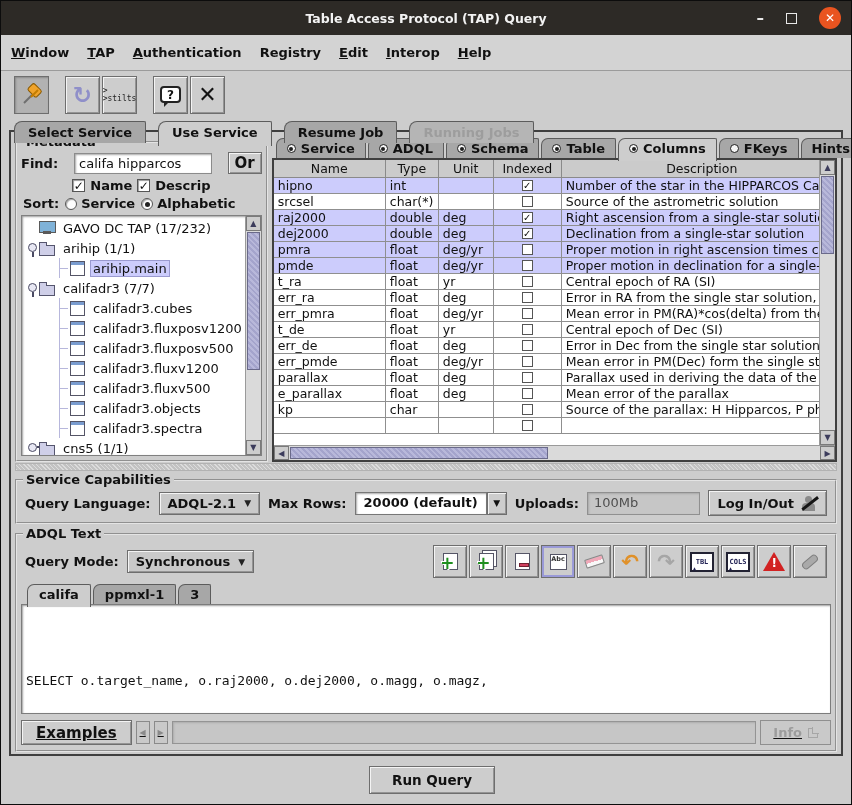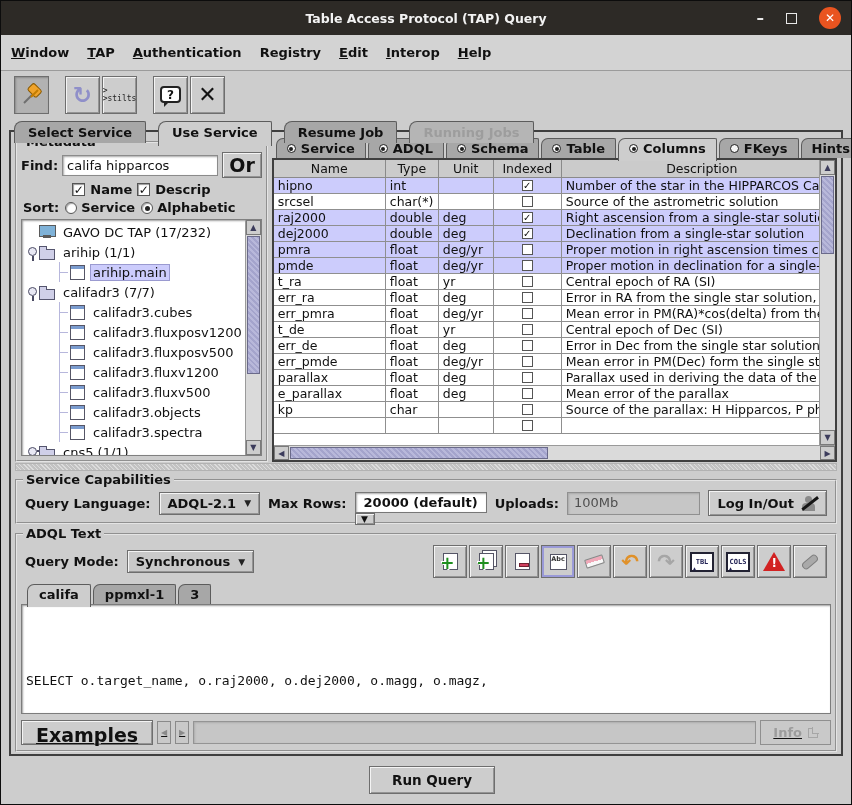--- a/index.html
+++ b/index.html
@@ -38,26 +38,26 @@
   .tab.disabled{color:#9d9d9d;background:#b5b5b5;}
   
   .tab-content{position:absolute;left:8px;right:8px;top:129px;bottom:48px;border:2px solid #3f3f3f;background:#cdcdcd;
     display:flex;flex-direction:column;padding:2px 4px;}
   .main-split{height:328px;display:flex;}
   
   fieldset{border:2px groove #e4e4e4;margin:0;padding:2px 4px 4px 4px;}
   legend{font-weight:bold;padding:0 3px;margin-left:2px;font-size:13px;}
   
   .metadata-fs{width:232px;margin-right:4px;display:flex;flex-direction:column;}
-  .find-row{display:flex;align-items:center;gap:4px;margin:1px 0 3px 0;}
+  .find-row{display:flex;align-items:center;gap:16px;margin:1px 0 3px 0;}
   .lbl{font-weight:bold;white-space:nowrap;}
   .text-field{background:#fff;border:1px solid #8b8b8b;box-shadow:inset 1px 1px 2px #a8a8a8;padding:2px 4px;font-size:13px;height:21px;}
   .find-input{flex:1;min-width:0;}
   .small-btn{border:1px solid #6e6e6e;background:#cdcdcd;box-shadow:inset 1px 1px 0 #f4f4f4, inset -1px -1px 0 #949494;
-    font-weight:bold;padding:1px 6px;font-size:19px;}
+    font-weight:bold;padding:1px 6px;font-size:15px;}
   .check-row{display:flex;align-items:center;gap:5px;justify-content:center;margin:1px 0 3px 0;}
   .checkbox{width:13px;height:13px;background:#fff;border:1px solid #555;box-shadow:inset 1px 1px 1px #999;
     display:inline-flex;align-items:center;justify-content:center;font-size:12px;font-weight:bold;color:#111;}
   .checkbox .mark{visibility:hidden;line-height:10px;}
   .checkbox.checked .mark{visibility:visible;}
   .sort-row{display:flex;align-items:center;gap:6px;margin:0 0 4px 2px;}
   .radio{width:12px;height:12px;border:1px solid #555;border-radius:50%;background:#fdfdfd;box-shadow:inset 1px 1px 1px #aaa;position:relative;display:inline-block;}
   .radio.on:after{content:"";position:absolute;left:3px;top:3px;width:5px;height:5px;border-radius:50%;background:#222;}
   
   .tree-box{flex:1;border:1px solid #808080;box-shadow:inset 1px 1px 2px #9f9f9f;background:#fff;display:flex;overflow:hidden;}
@@ -114,21 +114,21 @@
   .tbl-check .mark{visibility:hidden;}
   .tbl-check.checked .mark{visibility:visible;}
   
   .splitter{height:8px;margin:1px 0;background:repeating-linear-gradient(45deg,#dcdcdc 0 1px,#c2c2c2 1px 3px);border:1px solid #b2b2b2;}
   
   .svc-fs{height:52px;margin-bottom:2px;}
   .svc-row{display:flex;align-items:center;gap:8px;padding:1px 4px;}
   .combo{display:inline-flex;align-items:center;gap:8px;background:#c9c9c9;border:1px solid #6e6e6e;
     box-shadow:inset 1px 1px 0 #f4f4f4, inset -1px -1px 0 #949494;padding:2px 8px;font-weight:bold;height:23px;}
   .combo .arr{font-size:9px;color:#222;}
-  .combo-edit{display:inline-flex;height:23px;flex-direction:column;}
+  .combo-edit{display:inline-flex;height:23px;}
   .combo-edit .ctext{background:#fff;border:1px solid #777;box-shadow:inset 1px 1px 2px #aaa;padding:2px 8px;font-weight:bold;}
   .combo-edit .cbtn{width:20px;border:1px solid #6e6e6e;background:#cdcdcd;box-shadow:inset 1px 1px 0 #f4f4f4, inset -1px -1px 0 #949494;display:flex;align-items:center;justify-content:center;font-size:9px;}
   .uploads-field{flex:1;background:#c6c6c6;border:1px solid #909090;box-shadow:inset 1px 1px 2px #a9a9a9;color:#4f4f4f;padding:2px 6px;height:23px;}
   .login-btn{display:inline-flex;align-items:center;gap:7px;border:1px solid #6e6e6e;background:#cdcdcd;
     box-shadow:inset 1px 1px 0 #f4f4f4, inset -1px -1px 0 #949494;font-weight:bold;padding:3px 9px;height:26px;}
   .person-icon{width:16px;height:17px;position:relative;display:inline-block;}
   .person-icon:before{content:"";position:absolute;left:4px;top:1px;width:7px;height:7px;border-radius:50%;background:#8a8a8a;}
   .person-icon i{position:absolute;left:1px;top:8px;width:13px;height:8px;border-radius:4px 4px 0 0;background:#8a8a8a;}
   .person-icon:after{content:"";position:absolute;left:-1px;top:7px;width:20px;height:2.5px;background:#151515;transform:rotate(-38deg);}
   

